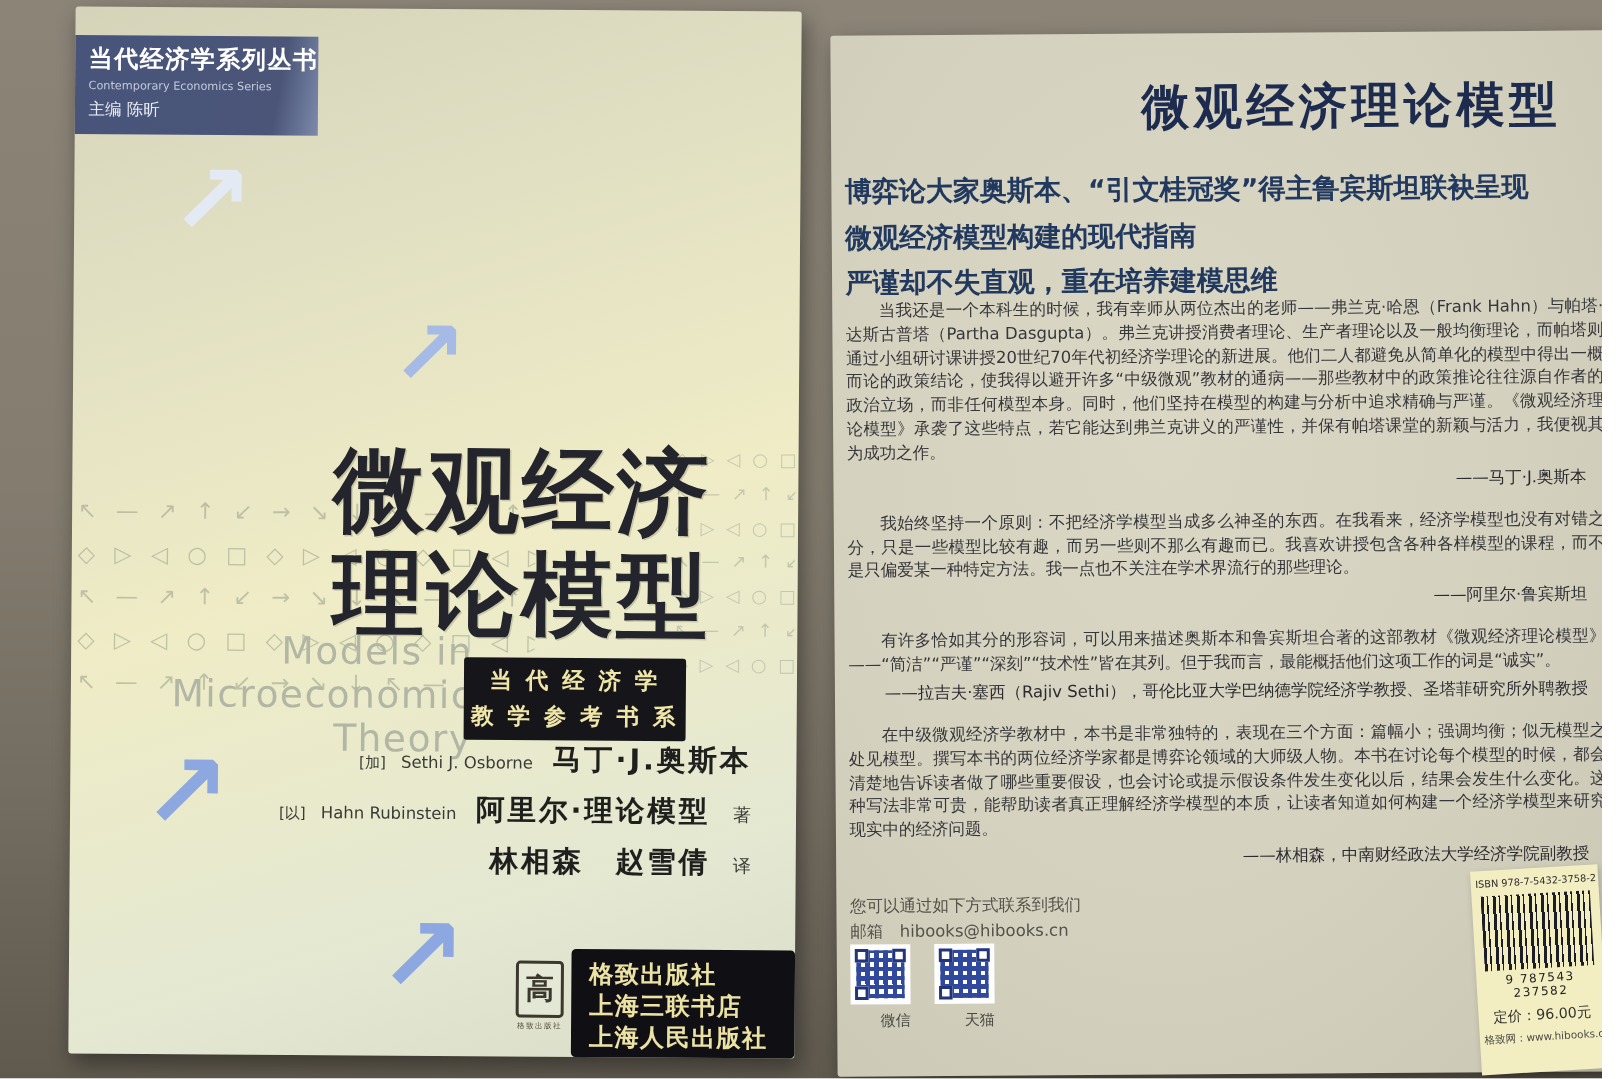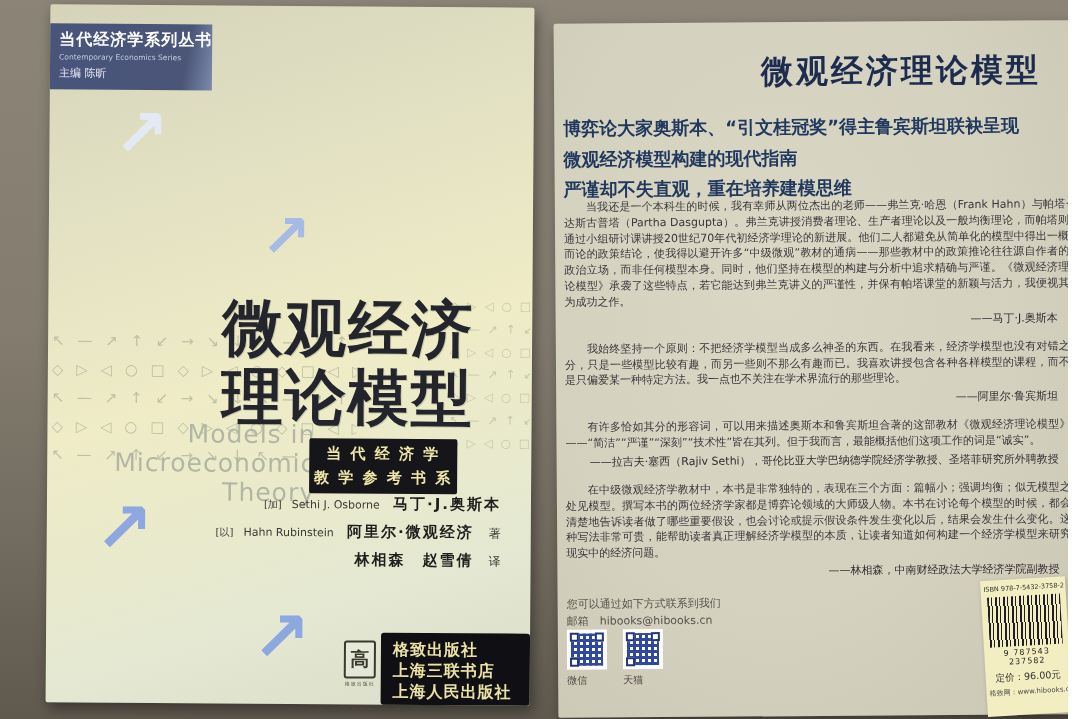--- a/index.html
+++ b/index.html
@@ -46,21 +46,21 @@
   .series-box{
     position:absolute;left:262px;top:432px;width:148px;height:55px;
     background:#15151a;color:#efe6a8;display:flex;flex-direction:column;
     justify-content:center;text-align:center;font-size:15px;font-weight:bold;
     letter-spacing:2px;line-height:1.55;border-radius:2px;
   }
   .authors{position:absolute;right:30px;top:487px;text-align:right;color:#2a2a28;white-space:nowrap;}
   .authors .aline{margin-bottom:8px;}
   .authors .origin{font-size:10px;margin-right:5px;color:#3a3a36;}
   .authors .en{font-size:11px;margin-right:8px;color:#3a3a36;}
-  .authors .cn{font-size:15px;font-weight:bold;letter-spacing:2px;color:#1f1f1d;}
+  .authors .cn{font-size:19px;font-weight:bold;letter-spacing:2px;color:#1f1f1d;}
   .authors .role{font-size:12px;margin-left:10px;color:#3a3a36;}
   .pub-logo{position:absolute;left:296px;top:634px;width:36px;text-align:center;}
   .pub-logo .seal{
     width:28px;height:34px;margin:0 auto;border:2px solid #3b392e;border-radius:3px;
     display:flex;align-items:center;justify-content:center;
     font-size:19px;font-weight:bold;color:#3b392e;background:rgba(255,255,255,.15);
   }
   .pub-logo .cap{font-size:5px;letter-spacing:1px;color:#55513f;margin-top:2px;}
   .pub-box{
     position:absolute;left:335px;top:626px;width:149px;height:72px;
@@ -85,21 +85,21 @@
   .quotes{position:absolute;left:9px;top:176px;width:505px;}
   .quote{
     font-size:11px;color:#37373b;line-height:1.44;text-align:justify;
     text-indent:2em;margin:0;
   }
   .attr{
     font-size:11px;color:#2c2c30;text-align:right;margin:3px 12px 13px 0;
   }
   .contact{position:absolute;left:9px;top:572px;font-size:11px;color:#54524a;line-height:1.55;}
   .qr-row{position:absolute;left:9px;top:606px;display:flex;gap:16px;}
-  .qr-tile{text-align:left;}
+  .qr-tile{text-align:right;}
   .qr{
     width:40px;height:40px;background:#fdfdfd;box-sizing:border-box;padding:4px;position:relative;
   }
   .qr .px{
     width:100%;height:100%;
     background:
       repeating-linear-gradient(0deg,#30499c 0 3px,rgba(0,0,0,0) 3px 6px),
       repeating-linear-gradient(90deg,#30499c 0 3px,rgba(255,255,255,.25) 3px 6px);
   }
   .qr .fd{position:absolute;width:9px;height:9px;border:2px solid #22357c;background:#fff;box-sizing:border-box;}
@@ -173,21 +173,21 @@
 
     <div class="authors">
       <div class="aline">
         <span class="origin">[加]</span>
         <span class="en">Sethi J. Osborne</span>
         <span class="cn">马丁·J.奥斯本</span>
       </div>
       <div class="aline">
         <span class="origin">[以]</span>
         <span class="en">Hahn Rubinstein</span>
-        <span class="cn">阿里尔·微观经济</span>
+        <span class="cn">阿里尔·理论模型</span>
         <span class="role">著</span>
       </div>
       <div class="aline">
         <span class="cn">林相森　赵雪倩</span>
         <span class="role">译</span>
       </div>
     </div>
 
     <div class="pub-logo">
       <div class="seal">高</div>

